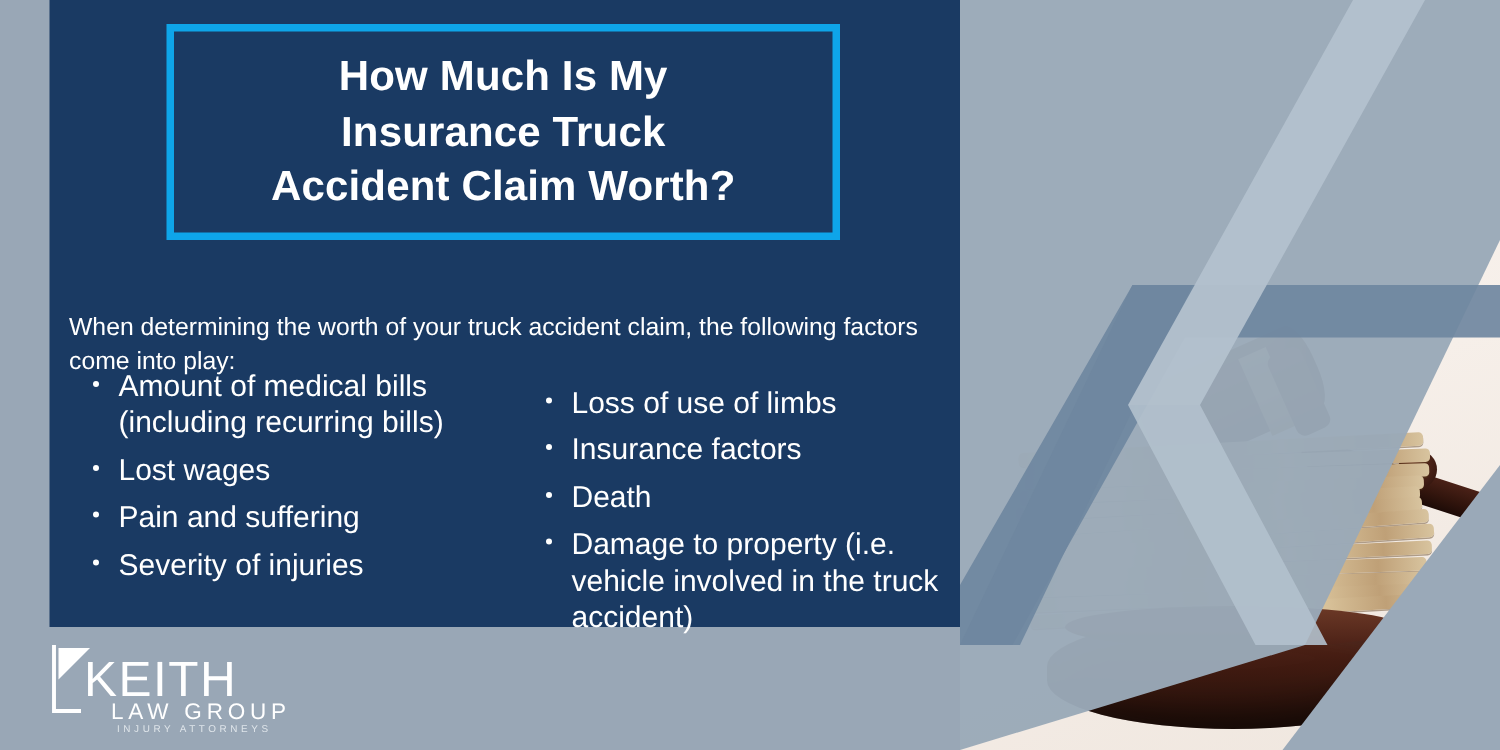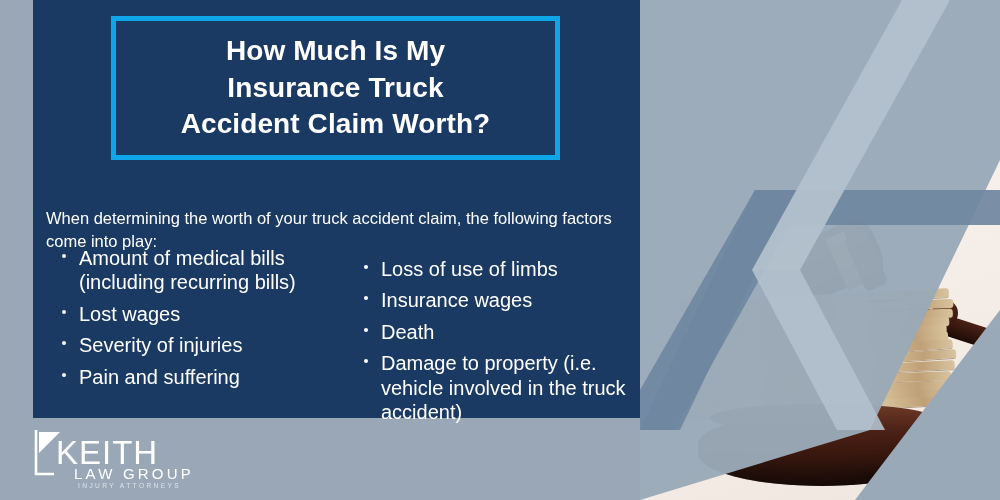--- a/index.html
+++ b/index.html
@@ -314,28 +314,28 @@
       </div>
     </div>
 
     <p class="intro">When determining the worth of your truck accident claim, the following factors come into play:</p>
 
     <div class="columns">
       <div class="col col-left">
         <ul class="bullets" id="left-list">
             <li>Amount of medical bills (including recurring bills)</li>
             <li>Lost wages</li>
+            <li>Pain and suffering</li>
             <li>Severity of injuries</li>
-            <li>Pain and suffering</li>
           </ul>
       </div>
       <div class="col col-right">
         <ul class="bullets" id="right-list">
             <li>Loss of use of limbs</li>
-            <li>Insurance wages</li>
+            <li>Insurance factors</li>
             <li>Death</li>
             <li>Damage to property (i.e. vehicle involved in the truck accident)</li>
           </ul>
       </div>
     </div>
   </div>
 
   <svg class="logo" viewBox="0 0 175 62">
 
     <g fill="none" stroke="#ffffff" stroke-width="2.6">

